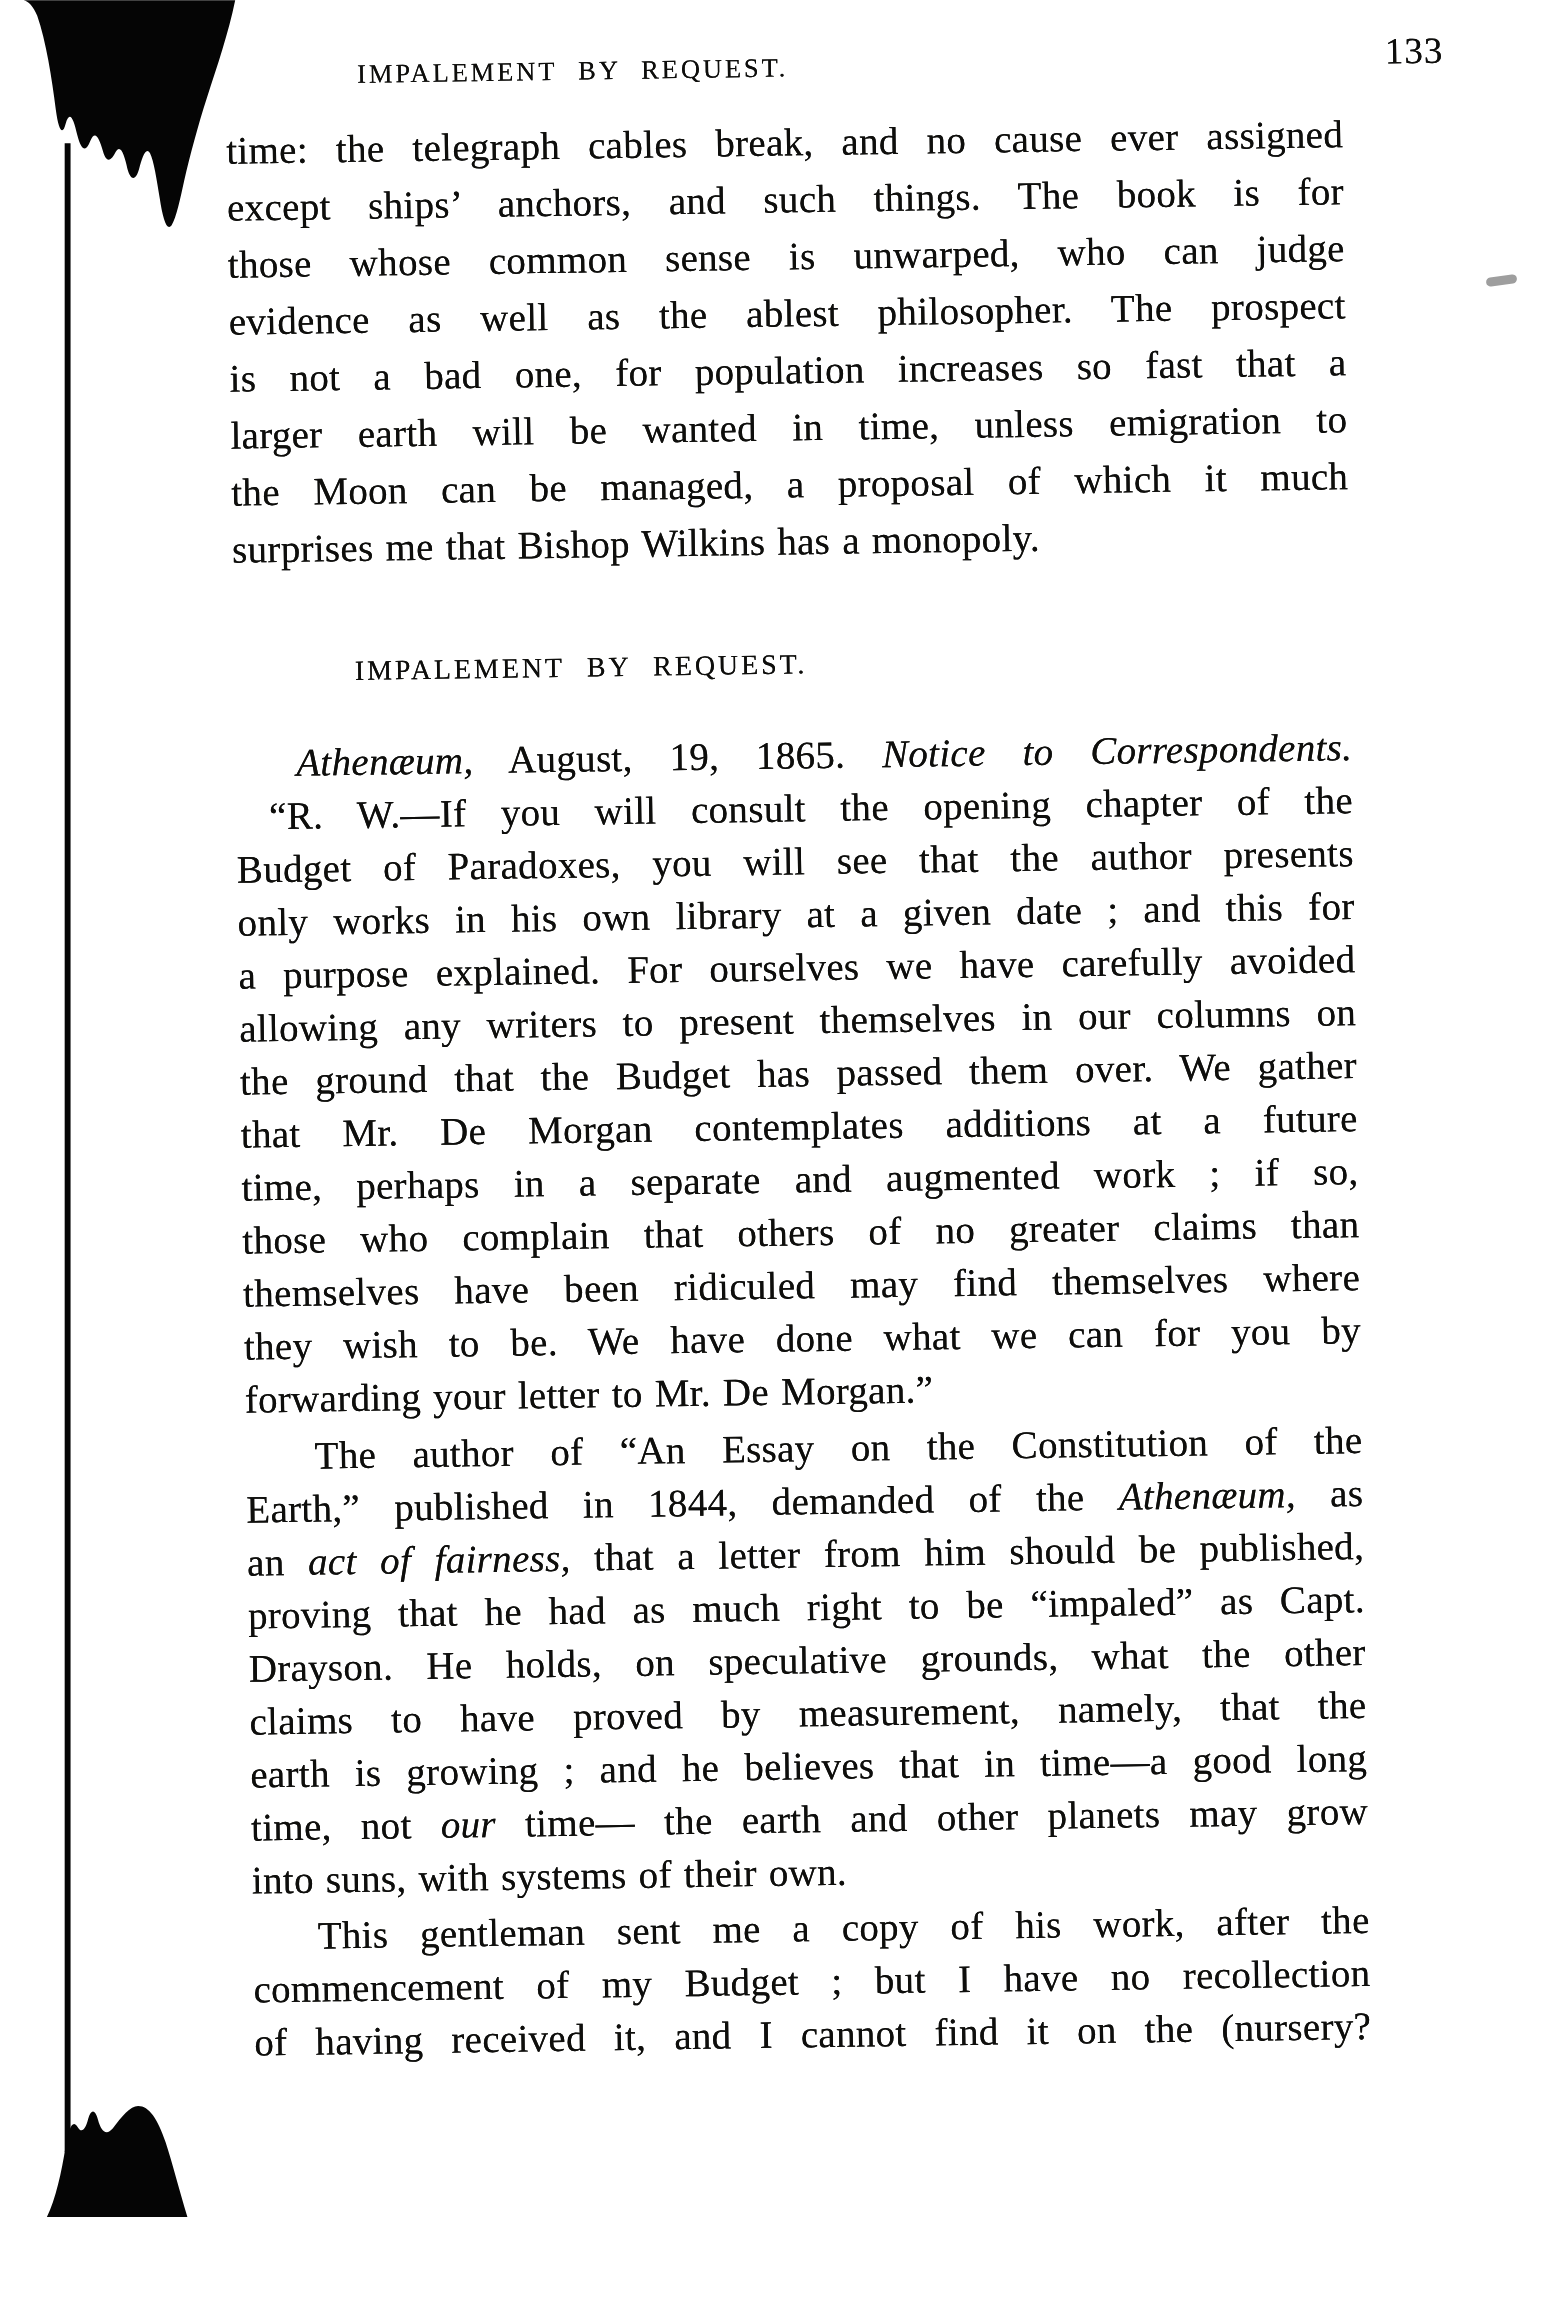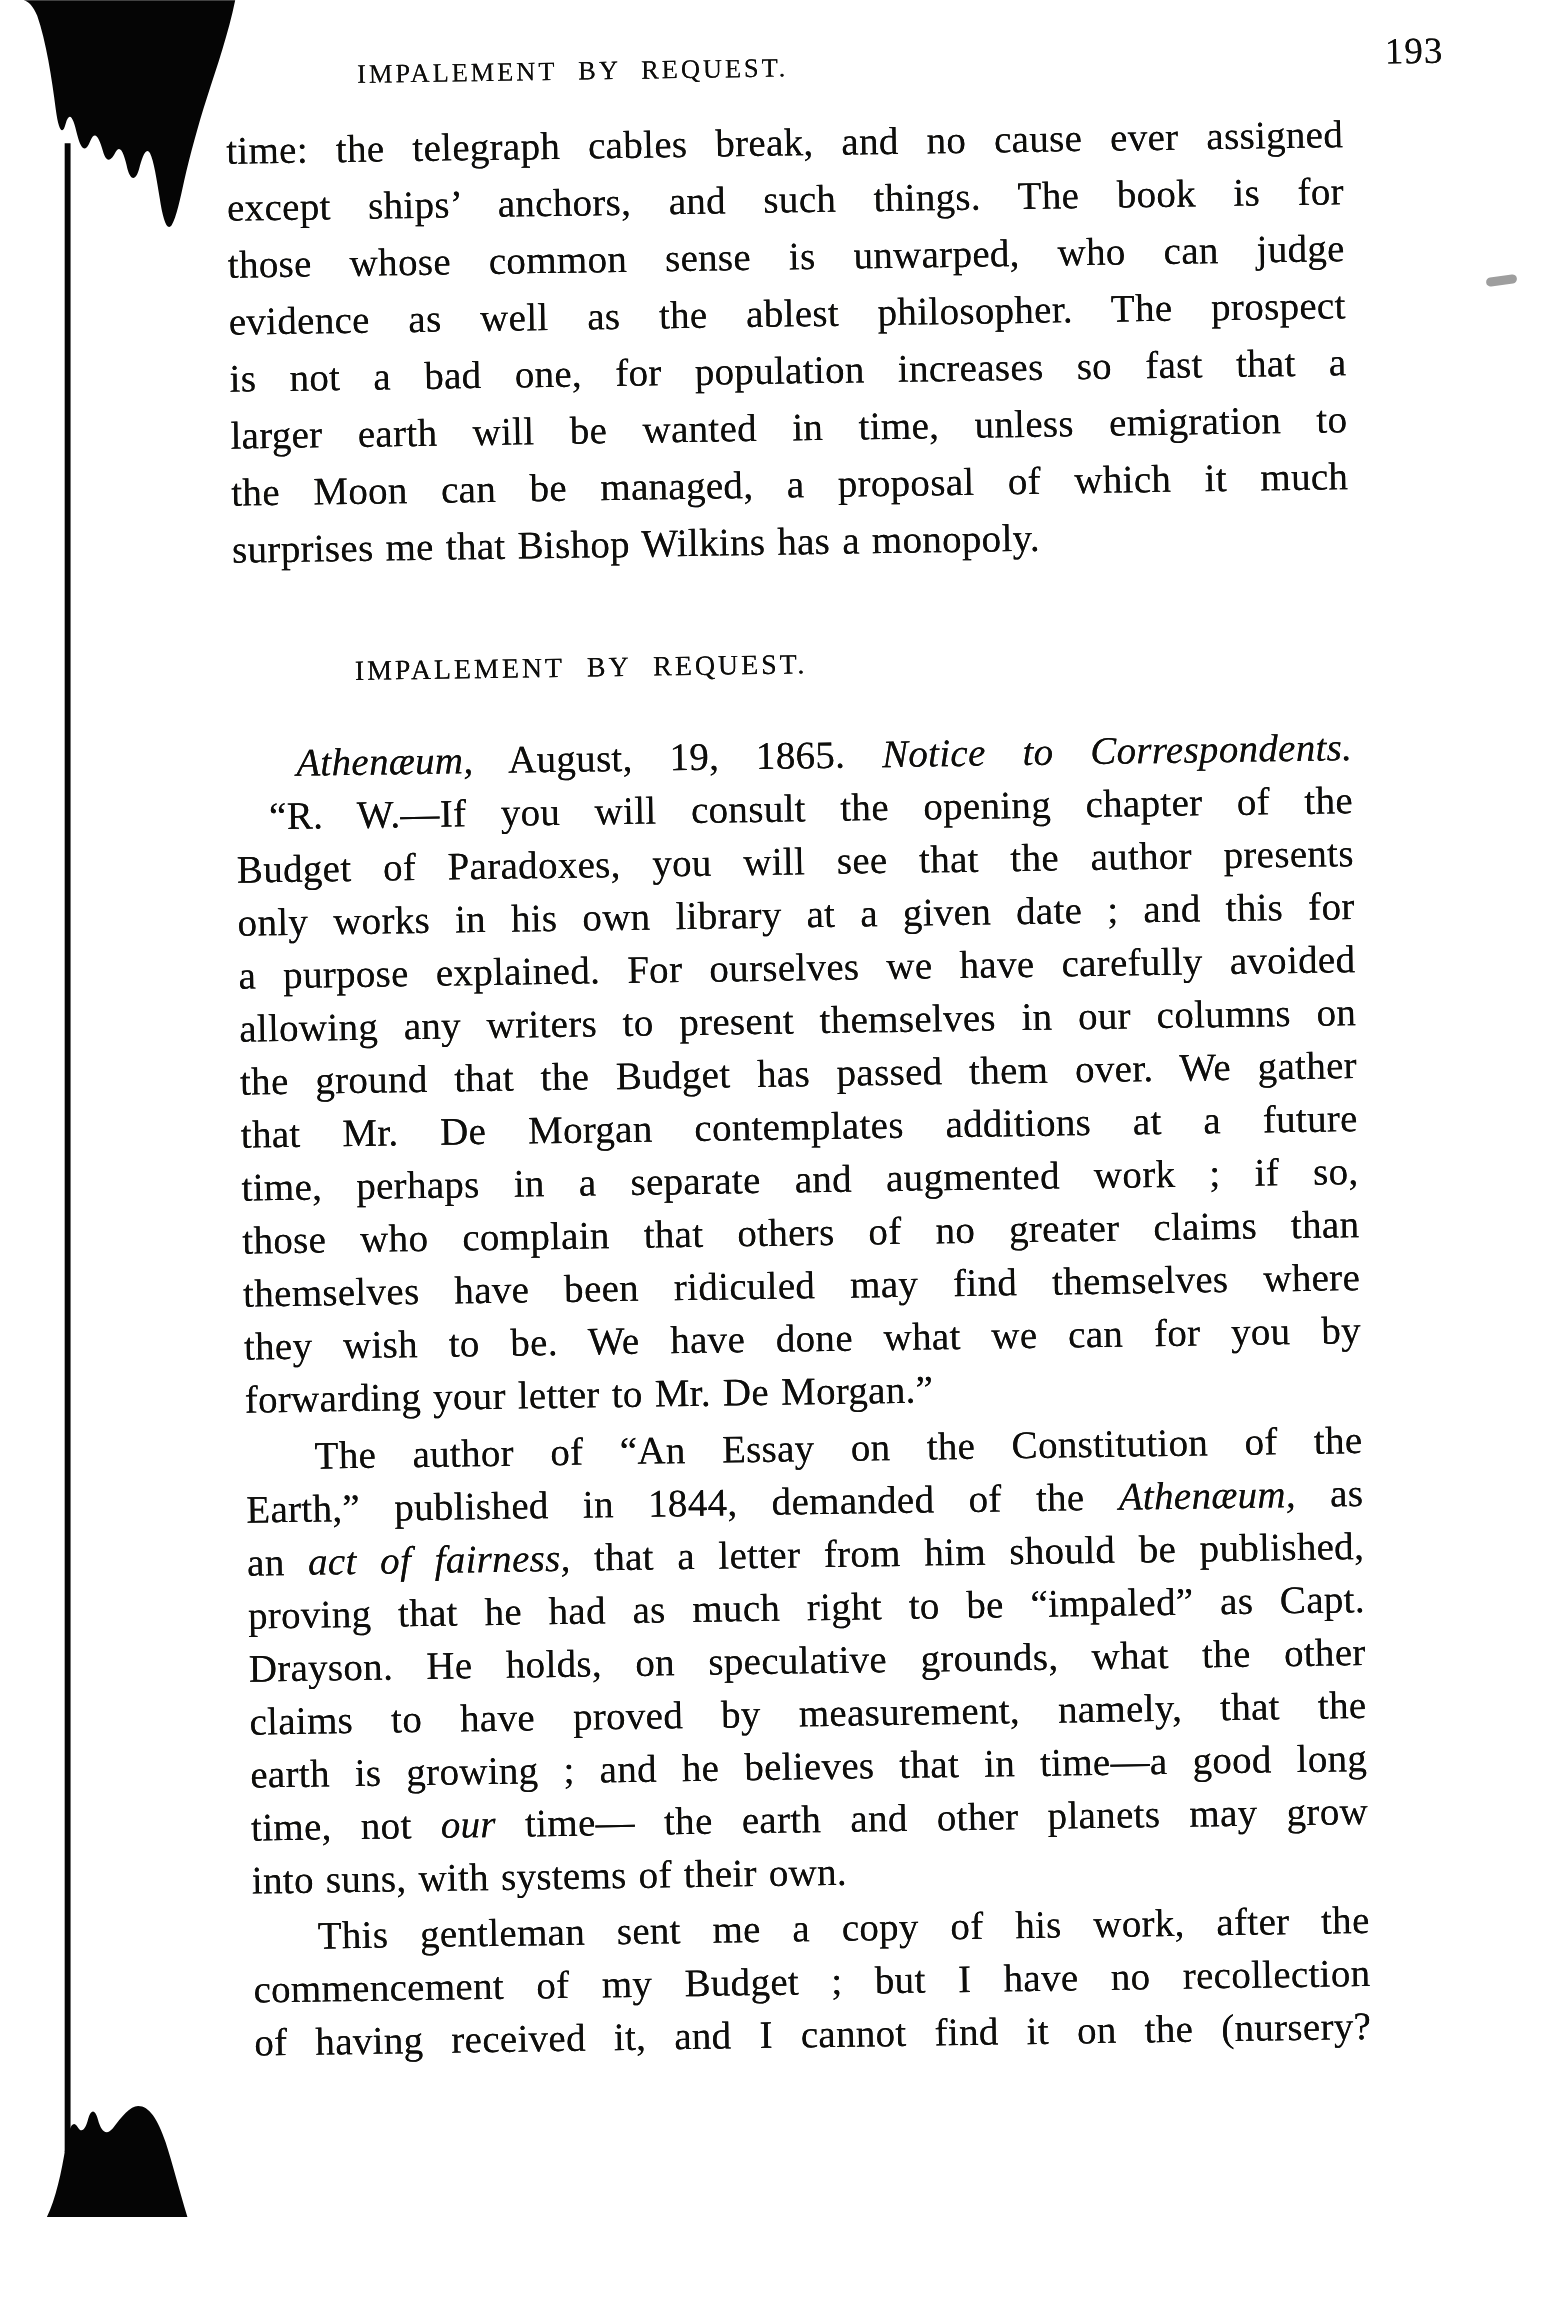--- a/index.html
+++ b/index.html
@@ -92,21 +92,21 @@
       C124,2160 133,2149 141,2149
       C152,2149 161,2162 169,2186
       C177,2210 186,2248 197,2280
       C208,2312 224,2330 248,2341
       C278,2353 318,2358 356,2361
       L0,2361 Z"></path>
   </svg>
 
   <div class="tilt">
     <div class="running-header">IMPALEMENT BY REQUEST.</div>
-    <div class="page-number">193</div>
+    <div class="page-number">133</div>
     <div class="section-heading">IMPALEMENT BY REQUEST.</div>
     <div class="text-block">
         <div class="para para-0">
           <div class="line"><span>time: the telegraph cables break, and no cause ever assigned</span></div>
           <div class="line"><span>except ships’ anchors, and such things.  The book is for</span></div>
           <div class="line"><span>those whose common sense is unwarped, who can judge</span></div>
           <div class="line"><span>evidence as well as the ablest philosopher.  The prospect</span></div>
           <div class="line"><span>is not a bad one, for population increases so fast that a</span></div>
           <div class="line"><span>larger earth will be wanted in time, unless emigration to</span></div>
           <div class="line"><span>the Moon can be managed, a proposal of which it much</span></div>

